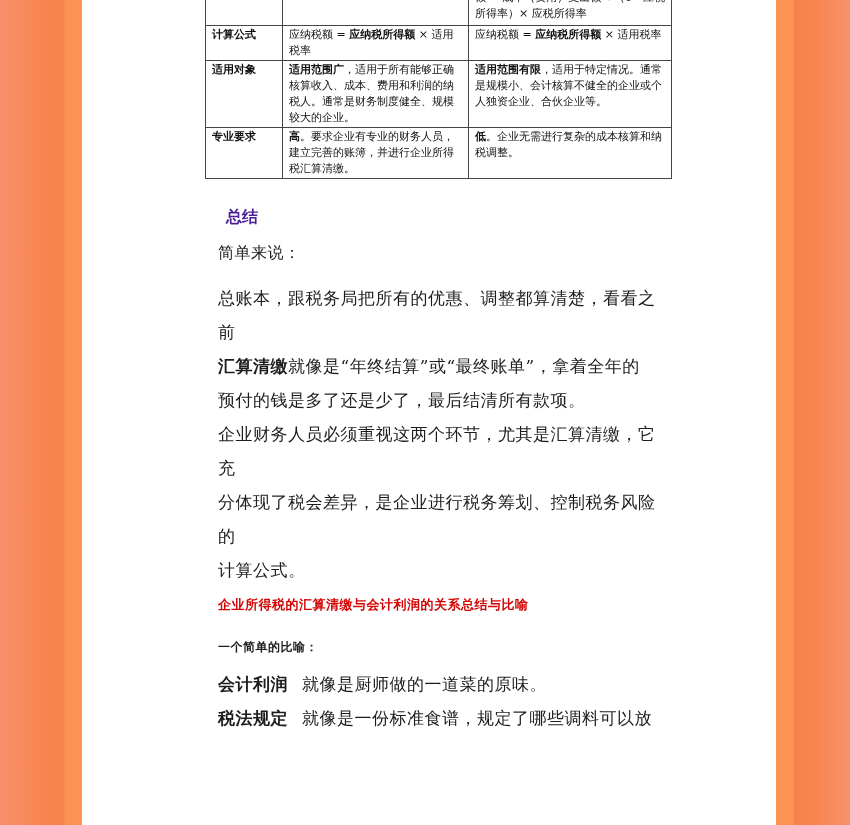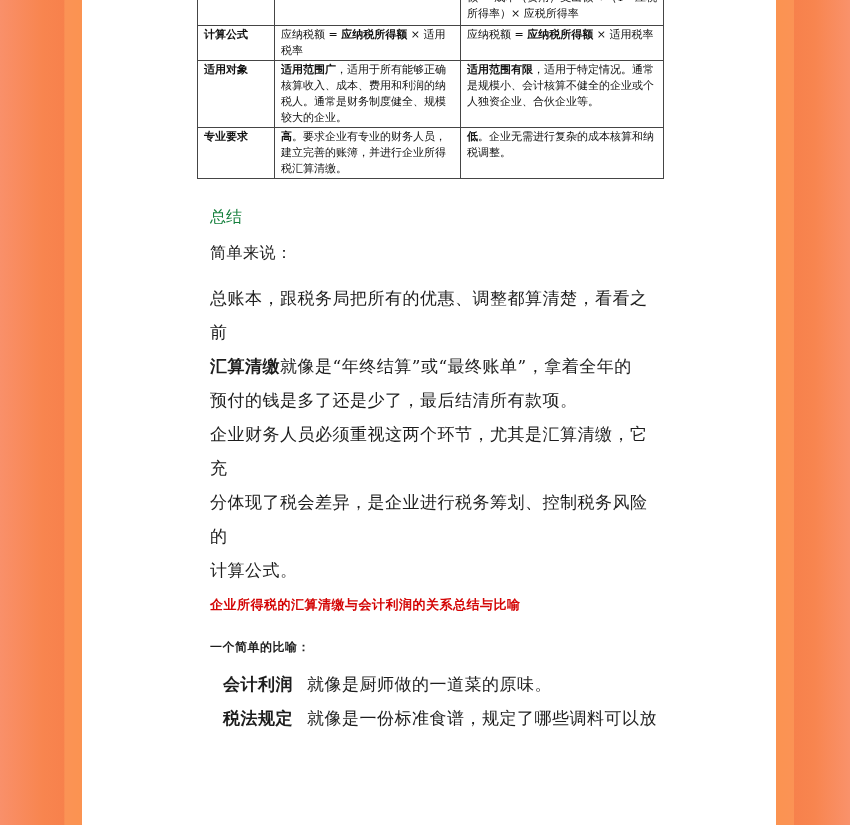--- a/index.html
+++ b/index.html
@@ -3,41 +3,41 @@
 <meta charset="utf-8">
 <style>
   html,body{margin:0;padding:0;}
   .page{position:relative;width:850px;height:825px;overflow:hidden;background:#ffffff;
         font-family:"DejaVu Serif","Liberation Serif",serif;}
   .band{position:absolute;top:0;height:100%;}
   .band-left{left:0;width:82px;
     background:linear-gradient(90deg,#f9906a 0%,#f8854f 52%,#f7814c 78%,#fb9355 79%,#fb9351 100%);}
   .band-right{right:0;width:74px;
     background:linear-gradient(90deg,#fb9351 0%,#fb9355 24%,#f7814c 25%,#f8854f 52%,#f9926b 100%);}
-  .content{position:absolute;left:84px;top:0;width:624px;height:100%;background:#ffffff;}
+  .content{position:absolute;left:92px;top:0;width:624px;height:100%;background:#ffffff;}
 
   .tbl-wrap{position:relative;margin:-14px 0 0 113px;width:466px;}
   table.cmp{border-collapse:collapse;width:466px;table-layout:fixed;
     font-size:11px;line-height:16px;color:#111;}
   table.cmp th,table.cmp td{border:1px solid #454545;padding:1px 6px;
     vertical-align:top;text-align:left;font-weight:normal;word-break:break-all;}
   table.cmp th{font-weight:bold;}
   tr.row0 td,tr.row0 th{height:34px;padding-top:3px;}
   .b{font-weight:bold;}
   .dash{display:block;text-align:center;}
 
   .text-col{margin:27px 0 0 126px;width:447px;color:#1d1d1d;}
   .line{display:block;}
-  .h-red1{color:#15803d;font-size:16px;font-weight:normal;line-height:22px;margin:0;}
+  .h-red1{color:#4c1d95;font-size:16px;font-weight:bold;line-height:22px;margin:8px;}
   .intro{font-size:16px;line-height:34px;margin:8px 0 11px;letter-spacing:.5px;}
   .para{font-size:17px;line-height:34px;margin:0;letter-spacing:.5px;}
   .h-red2{color:#d40505;font-size:13px;font-weight:bold;line-height:24px;margin:6px 0 0;letter-spacing:.5px;}
   .sub{font-size:12px;font-weight:bold;line-height:24px;margin:18px 0 0;letter-spacing:.5px;}
   .a-first{margin-top:8px;}
-  .lead-gap{margin-right:14px;margin-left:13px;}
+  .lead-gap{margin-right:14px;}
 </style>
 </head>
 <body>
 
 <div class="page">
   <div class="band band-left"></div>
   <div class="band band-right"></div>
 
   <div class="content">
 

